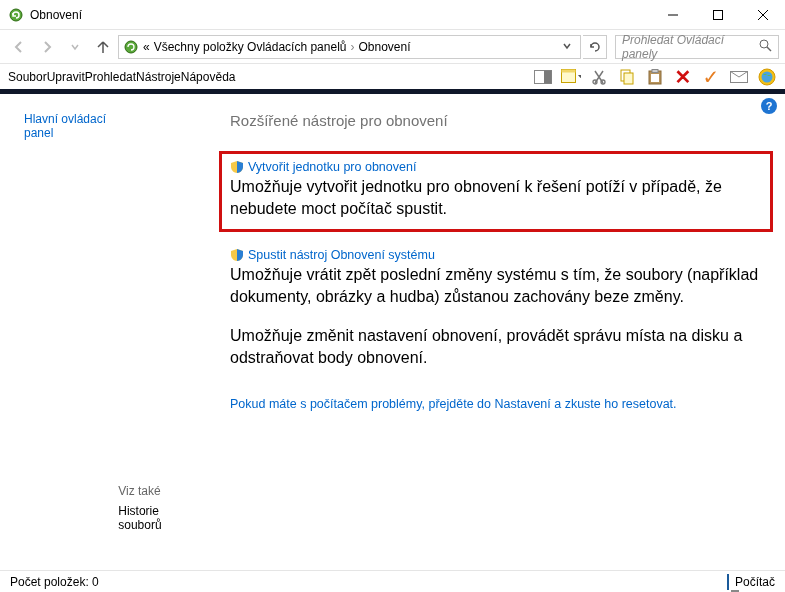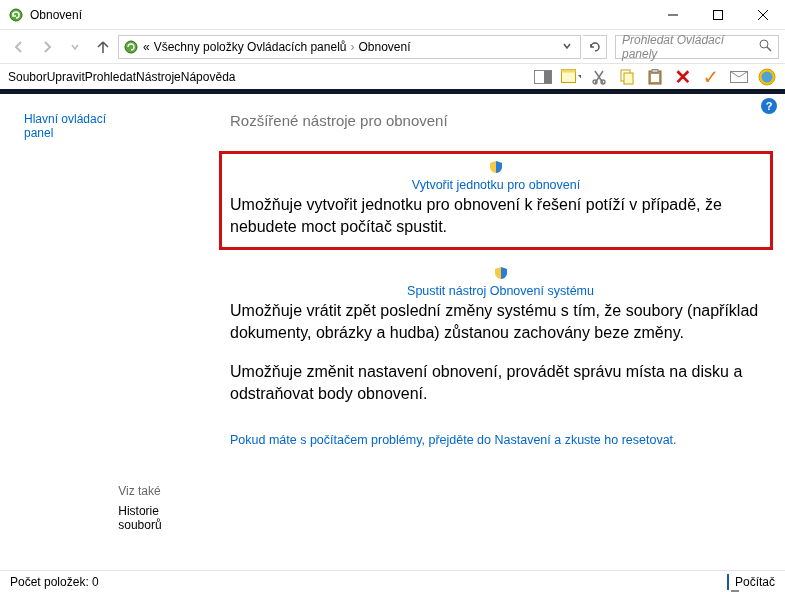--- a/index.html
+++ b/index.html
@@ -143,21 +143,20 @@
     margin-right: -2px;
   }
   .sec-link {
     color: #0066cc;
     font-size: 12.5px;
     display: flex;
     align-items: center;
     gap: 4px;
     margin-bottom: 2px;
     cursor: pointer;
-    flex-direction: column;
   }
   .sec-desc {
     font-size: 16px;
     color: #000;
     line-height: 1.4;
   }
   .plain-link {
     color: #0066cc;
     font-size: 12.5px;
     cursor: pointer;

